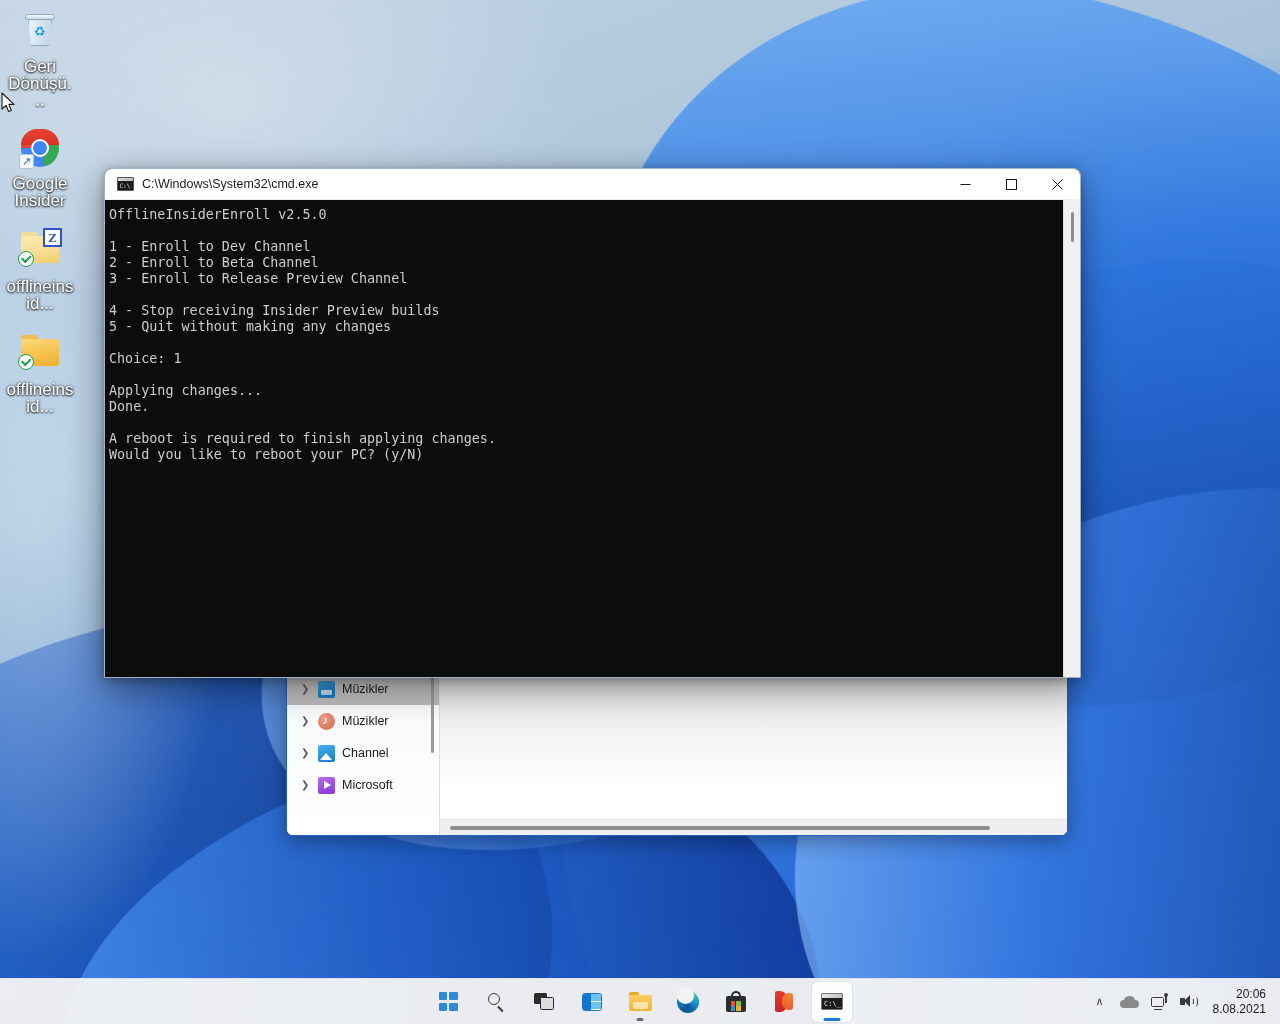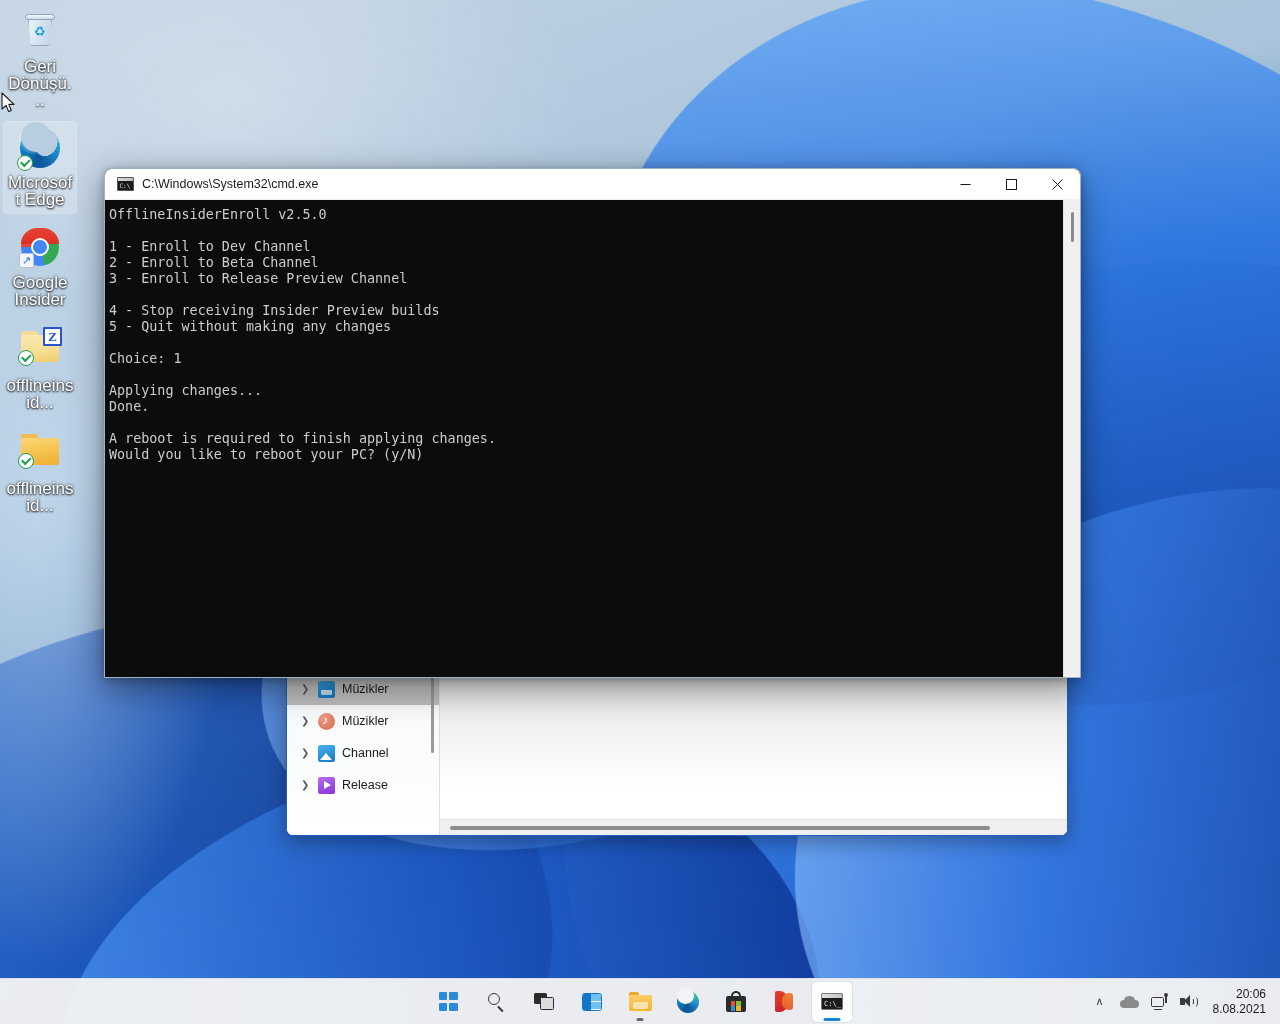--- a/index.html
+++ b/index.html
@@ -465,31 +465,20 @@
       <div class="glyph">
         <div class="ico-bin">
           <div class="body"></div>
           <div class="lid"></div>
           <div class="tri">♻</div>
         </div>
       </div>
       <div class="lbl">Geri Dönüşü...</div>
     </div>
 
-    <div class="desk-icon selected">
-      <div class="glyph">
-        <div class="ico-edge">
-          <div class="ring"></div>
-          <div class="cut"></div>
-          <div class="cut2"></div>
-          <div class="sync-badge"></div>
-        </div>
-      </div>
-      <div class="lbl">Microsoft Edge</div>
-    </div>
 
     <div class="desk-icon">
       <div class="glyph">
         <div class="ico-chrome">
           <div class="c-ring"></div>
           <div class="c-red"></div>
           <div class="c-blue"></div>
           <div class="shortcut-badge">↗</div>
         </div>
       </div>
@@ -542,21 +531,21 @@
           <span>Müzikler</span>
         </div>
         <div class="nav-row">
           <span class="chev">❯</span>
           <span class="nav-ico ni-pic"></span>
           <span>Channel</span>
         </div>
         <div class="nav-row">
           <span class="chev">❯</span>
           <span class="nav-ico ni-vid"></span>
-          <span>Release</span>
+          <span>Microsoft</span>
         </div>
         <div id="nav-vscroll"></div>
       </div>
 
       <div id="exp-split"></div>
 
       <div id="exp-main">
         <div id="exp-content"></div>
         <div id="exp-hscroll-track">
           <div id="exp-hscroll-thumb"></div>

